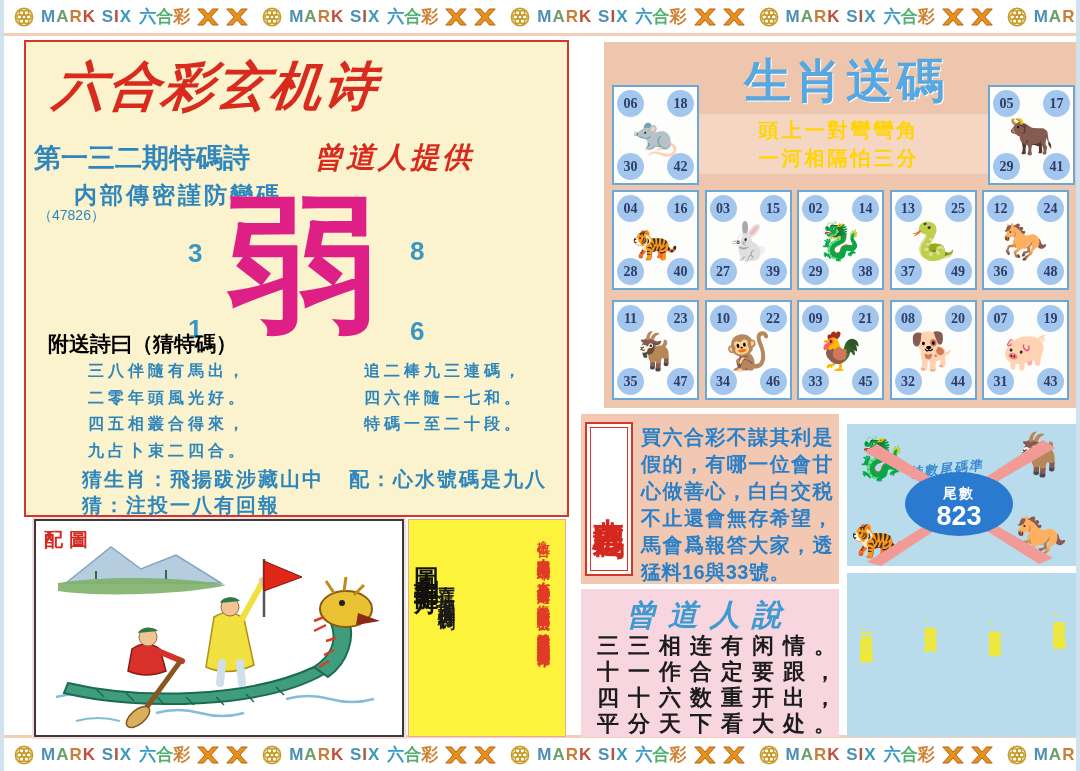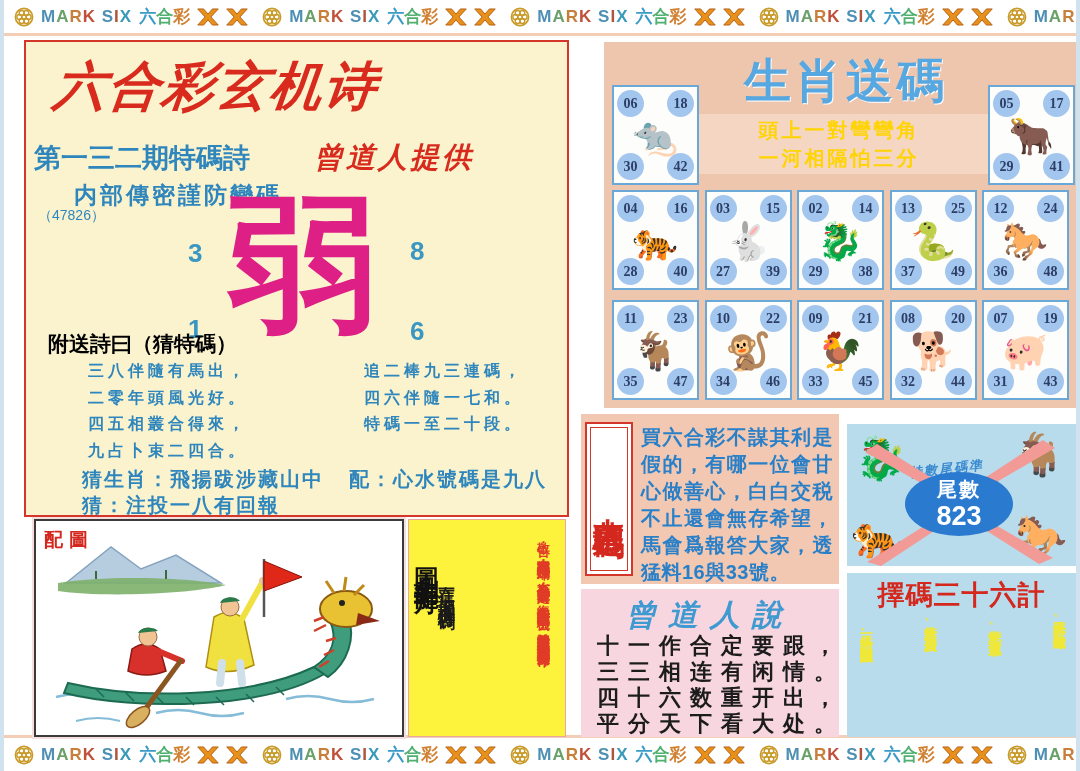--- a/index.html
+++ b/index.html
@@ -89,21 +89,21 @@
     font-weight:bold; font-style:italic; color:#3e9ad0; letter-spacing:12px; }
   .zg-lines { position:absolute; left:16px; top:44px; font-size:22px; font-weight:bold; color:#1c1c1c;
     font-family:"Liberation Serif", serif; line-height:26px; letter-spacing:9px; white-space:nowrap; }
   
   .tactics { position:absolute; left:843px; top:424px; width:229px; height:313px; background:#b9dcec; }
   .t-animal { position:absolute; font-size:42px; line-height:1; }
   .t-arc { position:absolute; left:62px; top:36px; font-size:13px; font-weight:bold; font-style:italic;
     color:#3a8ad0; transform:rotate(-6deg); letter-spacing:2px; }
   .t-oval { position:absolute; left:58px; top:48px; width:108px; height:64px; border-radius:50%;
     background:#2a7ad0; color:#fff; text-align:center; z-index:2; }
-  .t-oval .lab { font-size:20px; font-weight:bold; margin-top:4px; letter-spacing:2px; }
+  .t-oval .lab { font-size:14px; font-weight:bold; margin-top:13px; letter-spacing:2px; }
   .t-oval .num { font-size:27px; font-weight:bold; line-height:1; }
   .t-divider { position:absolute; left:0; width:229px; top:142px; height:7px; background:#fff; }
   .t-title { position:absolute; left:0; right:0; top:153px; text-align:center; font-size:27px;
     font-weight:bold; color:#d4281e; letter-spacing:1px; }
   .t-cols { position:absolute; left:10px; top:188px; width:210px; height:122px;
     display:flex; flex-direction:row; justify-content:space-between; }
   .t-col { writing-mode:vertical-rl; text-orientation:upright; font-size:13px; font-weight:bold;
     color:#f0e838; letter-spacing:0px; line-height:1.3; }
   .rays { position:absolute; left:0; top:0; z-index:1; }
 </style>
@@ -479,22 +479,22 @@
   <div class="insider">
     <div class="ins-titlebox">
       <div class="ins-title v">内幕透碼</div>
     </div>
     <div class="ins-body">買六合彩不謀其利是假的，有哪一位會甘心做善心，白白交税不止還會無存希望，馬會爲報答大家，透猛料16與33號。</div>
   </div>
 
   <div class="zeng">
     <div class="zg-title">曾道人說</div>
     <div class="zg-lines" id="zeng-lines">
+        <div>三三相连有闲情。</div>
         <div>十一作合定要跟，</div>
-        <div>三三相连有闲情。</div>
         <div>四十六数重开出，</div>
         <div>平分天下看大处。</div>
       </div>
   </div>
 
   <div class="tactics">
     <svg class="rays" width="229" height="142" viewBox="0 0 229 142">
       <polygon points="112,80 18,28 30,20 114,72" fill="#f29a96"></polygon>
       <polygon points="112,80 208,24 196,16 110,72" fill="#f29a96"></polygon>
       <polygon points="112,80 20,138 34,142 116,88" fill="#f29a96"></polygon>
@@ -503,21 +503,20 @@
     <span class="t-animal" style="left:8px;top:14px;">🐉</span>
     <span class="t-animal" style="left:166px;top:10px;">🐐</span>
     <span class="t-animal" style="left:4px;top:92px;">🐅</span>
     <span class="t-animal" style="left:168px;top:92px;">🐎</span>
     <div class="t-arc">特數尾碼準</div>
     <div class="t-oval">
       <div class="lab">尾數</div>
       <div class="num">823</div>
     </div>
     <div class="t-divider"></div>
-    <div class="t-title">擇碼三十六計</div>
     <div class="t-cols" id="tactics-cols">
         <div class="t-col" style="padding-top:14px">第二十一計、關門捉賊</div>
         <div class="t-col" style="padding-top:4px">第十六計、借刀殺人</div>
         <div class="t-col" style="padding-top:8px">第七計、渾水摸魚</div>
         <div class="t-col" style="padding-top:0px">第三十三計、金蟬脫殼</div>
       </div>
   </div>
 
 </div>
 

